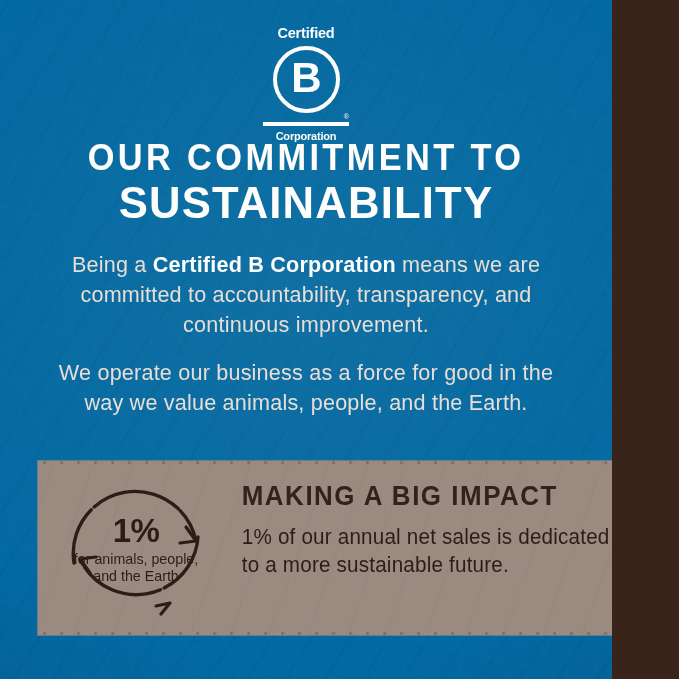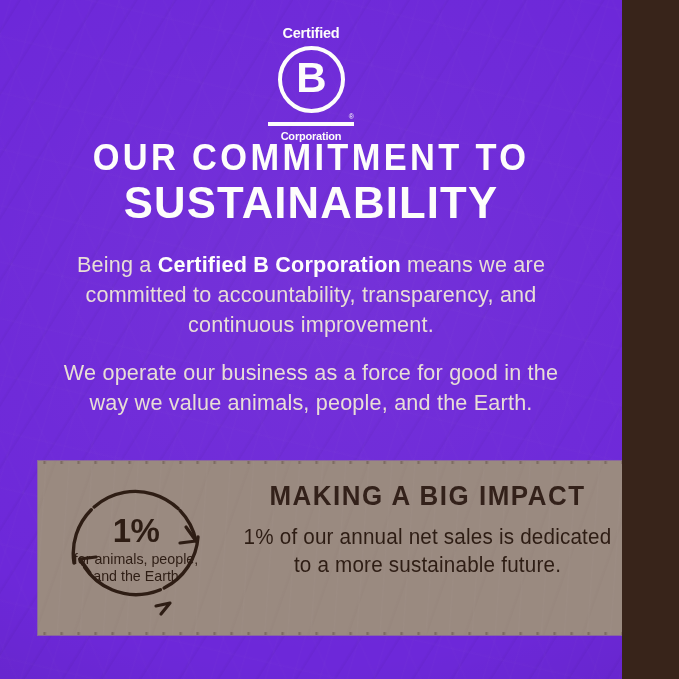--- a/index.html
+++ b/index.html
@@ -11,23 +11,22 @@
     height: 679px;
     overflow: hidden;
     font-family: "Liberation Sans", sans-serif;
     background: #38241a;
   }
 
   #poster {
     position: relative;
     width: 612px;
     height: 679px;
-    background: #6d28d9;
+    background: #0369a1;
     overflow: hidden;
-    padding-left: 10px;
   }
 
   
   .texture {
     position: absolute;
     inset: 0;
     pointer-events: none;
     opacity: .5;
   }
   .tex-a {
@@ -251,21 +250,20 @@
     text-align: center;
     transform: scaleX(.95);
   }
 
   
   .card-right {
     position: absolute;
     left: 196px;
     top: 21px;
     right: 16px;
-    text-align: center;
   }
   .card-title {
     color: #33211a;
     font-size: 27px;
     font-weight: bold;
     letter-spacing: 1.6px;
     line-height: 1.1;
     transform: scaleX(.96);
   }
   .card-sub {

